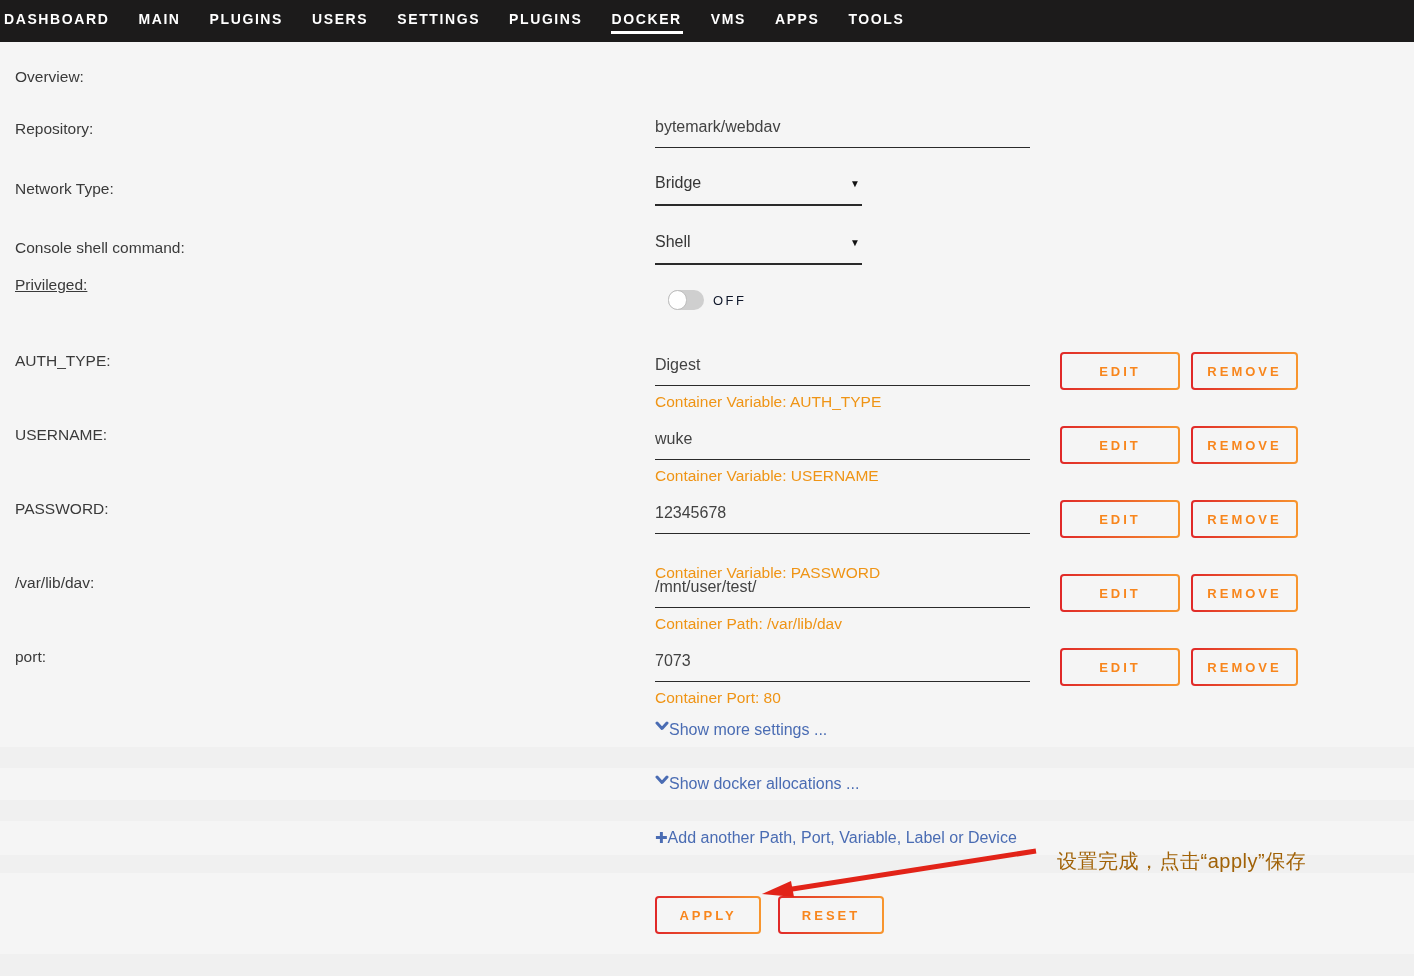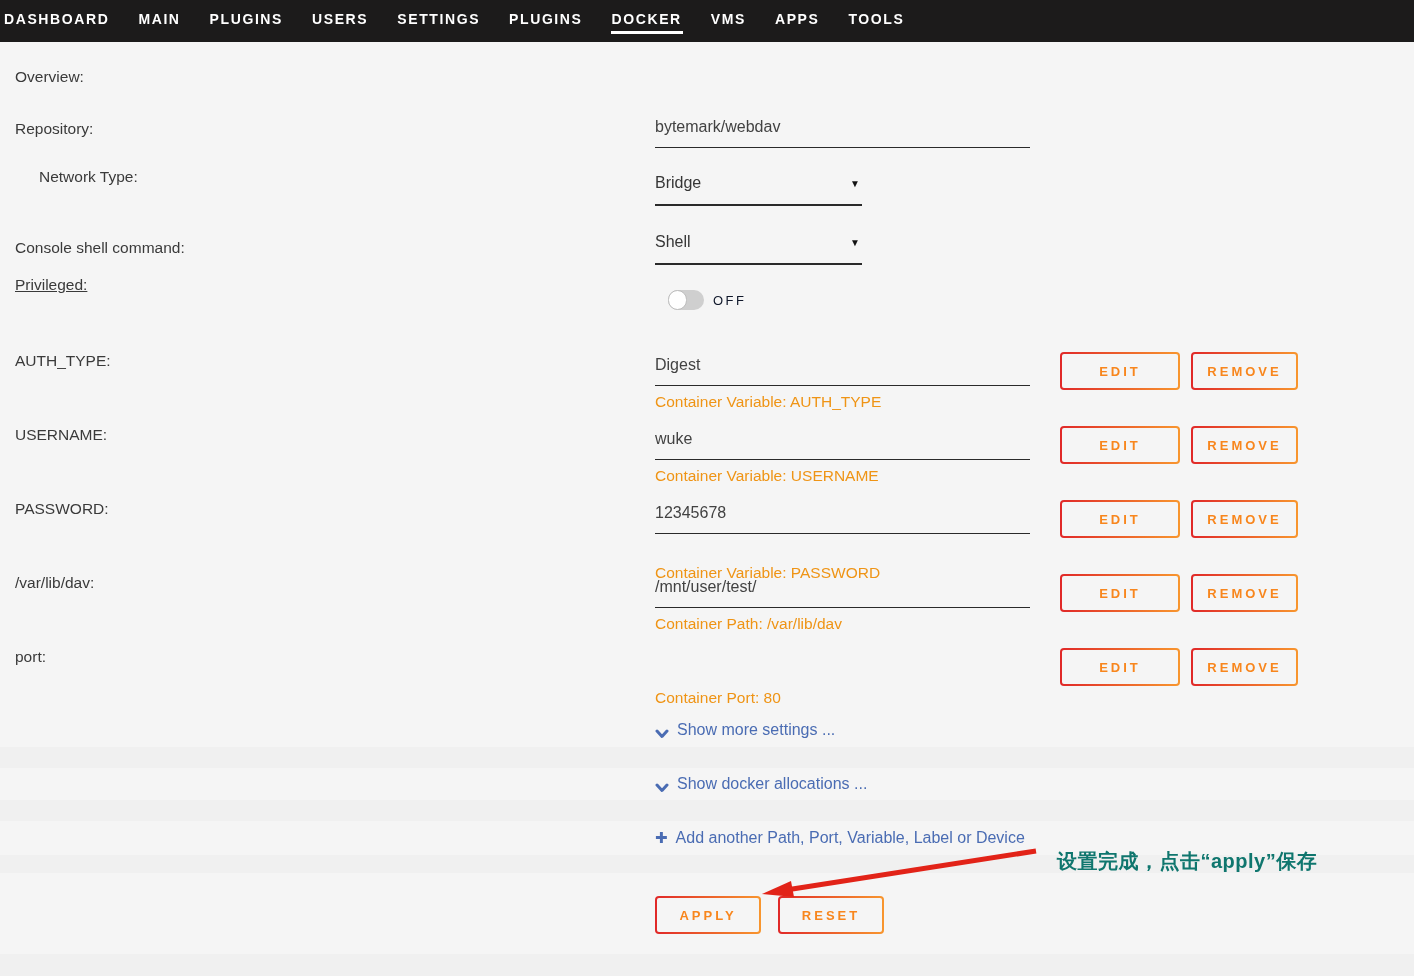--- a/index.html
+++ b/index.html
@@ -56,28 +56,28 @@
     display:flex;align-items:center;justify-content:center;
     font-family:inherit;font-size:13px;font-weight:bold;letter-spacing:3px;color:#f8861d;
     border:2px solid transparent;border-radius:4px;cursor:pointer;
     background:linear-gradient(#f5f5f5,#f5f5f5) padding-box,
                linear-gradient(90deg,#e02828,#f8962e) border-box;
   }
   .btn-edit{left:1060px;width:120px;}
   .btn-remove{left:1191px;width:107px;}
   
   .blink{
-    position:absolute;left:655px;display:flex;align-items:flex-end;gap:8px;
+    position:absolute;left:655px;display:flex;align-items:flex-start;gap:0;
     font-size:16px;color:#4a6cb3;cursor:pointer;white-space:nowrap;
   }
   .blink .plus{font-size:15px;font-weight:bold;}
   
   .annotation{
-    position:absolute;left:1057px;top:848px;font-size:20px;font-weight:bold;
-    color:#0f766e;letter-spacing:0.5px;white-space:nowrap;z-index:5;
+    position:absolute;left:1057px;top:848px;font-size:20px;font-weight:normal;
+    color:#a16207;letter-spacing:0.5px;white-space:nowrap;z-index:5;
   }
   .arrow-overlay{position:absolute;left:0;top:0;width:1414px;height:976px;pointer-events:none;z-index:4;}
 </style>
 </head>
 <body>
 
 <div class="page">
 
   <div class="stripe" style="top:747px;height:21px;"></div>
   <div class="stripe" style="top:800px;height:21px;"></div>
@@ -92,21 +92,21 @@
     <a class="tab">SETTINGS</a>
     <a class="tab">PLUGINS</a>
     <a class="tab active">DOCKER</a>
     <a class="tab">VMS</a>
     <a class="tab">APPS</a>
     <a class="tab">TOOLS</a>
   </nav>
 
   <div class="flabel" style="top:68px;">Overview:</div>
   <div class="flabel" style="top:120px;">Repository:</div>
-  <div class="flabel" style="top:168px;margin-left:24px;">Network Type:</div>
+  <div class="flabel" style="top:180px;">Network Type:</div>
   <div class="flabel" style="top:239px;">Console shell command:</div>
   <div class="flabel" style="top:276px;text-decoration:underline;">Privileged:</div>
   <div class="flabel" style="top:352px;">AUTH_TYPE:</div>
   <div class="flabel" style="top:426px;">USERNAME:</div>
   <div class="flabel" style="top:500px;">PASSWORD:</div>
   <div class="flabel" style="top:574px;">/var/lib/dav:</div>
   <div class="flabel" style="top:648px;">port:</div>
 
   <input class="text-input" style="top: 117px;" value="bytemark/webdav">
 
@@ -138,20 +138,21 @@
   <input class="text-input" style="top: 503px;" value="12345678">
   <div class="meta" style="top:541px;margin-top:23px;">Container Variable: PASSWORD</div>
   <button class="gbtn btn-edit" style="top:500px;">EDIT</button>
   <button class="gbtn btn-remove" style="top:500px;">REMOVE</button>
 
   <input class="text-input" style="top: 577px;" value="/mnt/user/test/">
   <div class="meta" style="top:615px;">Container Path: /var/lib/dav</div>
   <button class="gbtn btn-edit" style="top:574px;">EDIT</button>
   <button class="gbtn btn-remove" style="top:574px;">REMOVE</button>
 
+  <input class="text-input" style="top: 651px;" value="7073">
   <div class="meta" style="top:689px;">Container Port: 80</div>
   <button class="gbtn btn-edit" style="top:648px;">EDIT</button>
   <button class="gbtn btn-remove" style="top:648px;">REMOVE</button>
 
   <div class="blink" style="top:721px;">
     <svg width="14" height="10" viewBox="0 0 14 10">
       <polyline points="2,2 7,7.5 12,2" fill="none" stroke="#4a6cb3" stroke-width="3" stroke-linecap="round" stroke-linejoin="round"></polyline>
     </svg>
     <span>Show more settings ...</span>
   </div>

